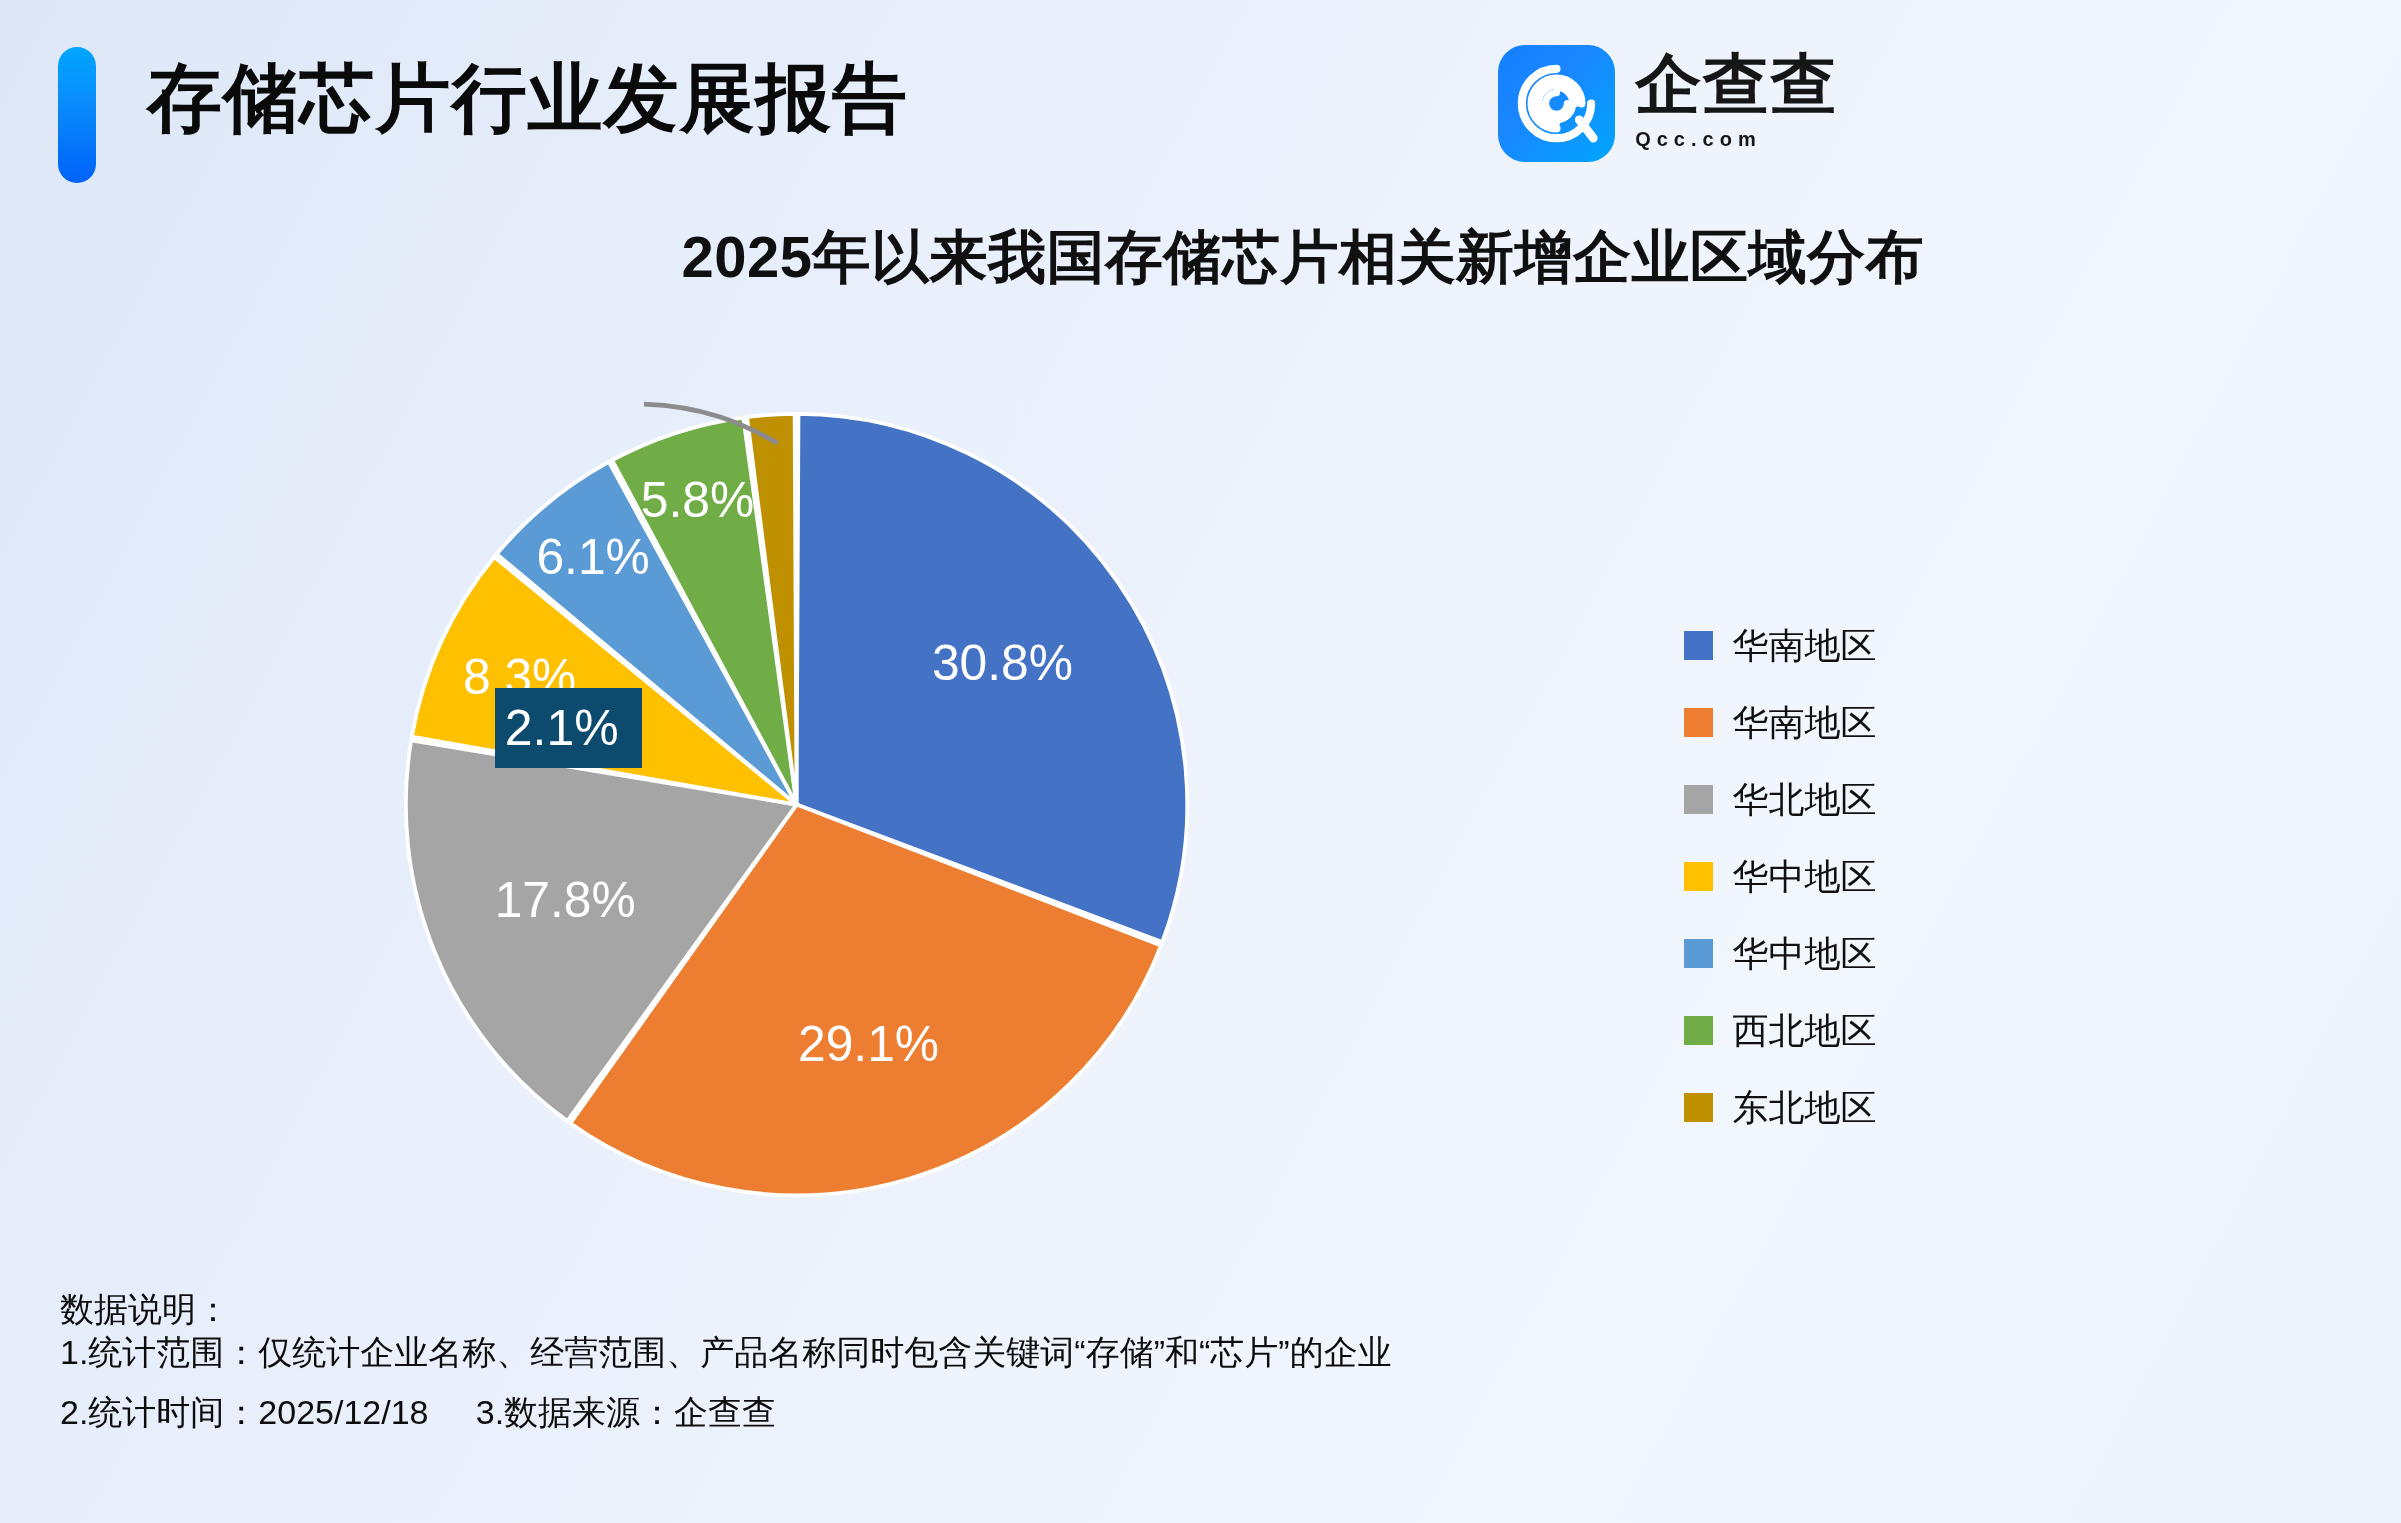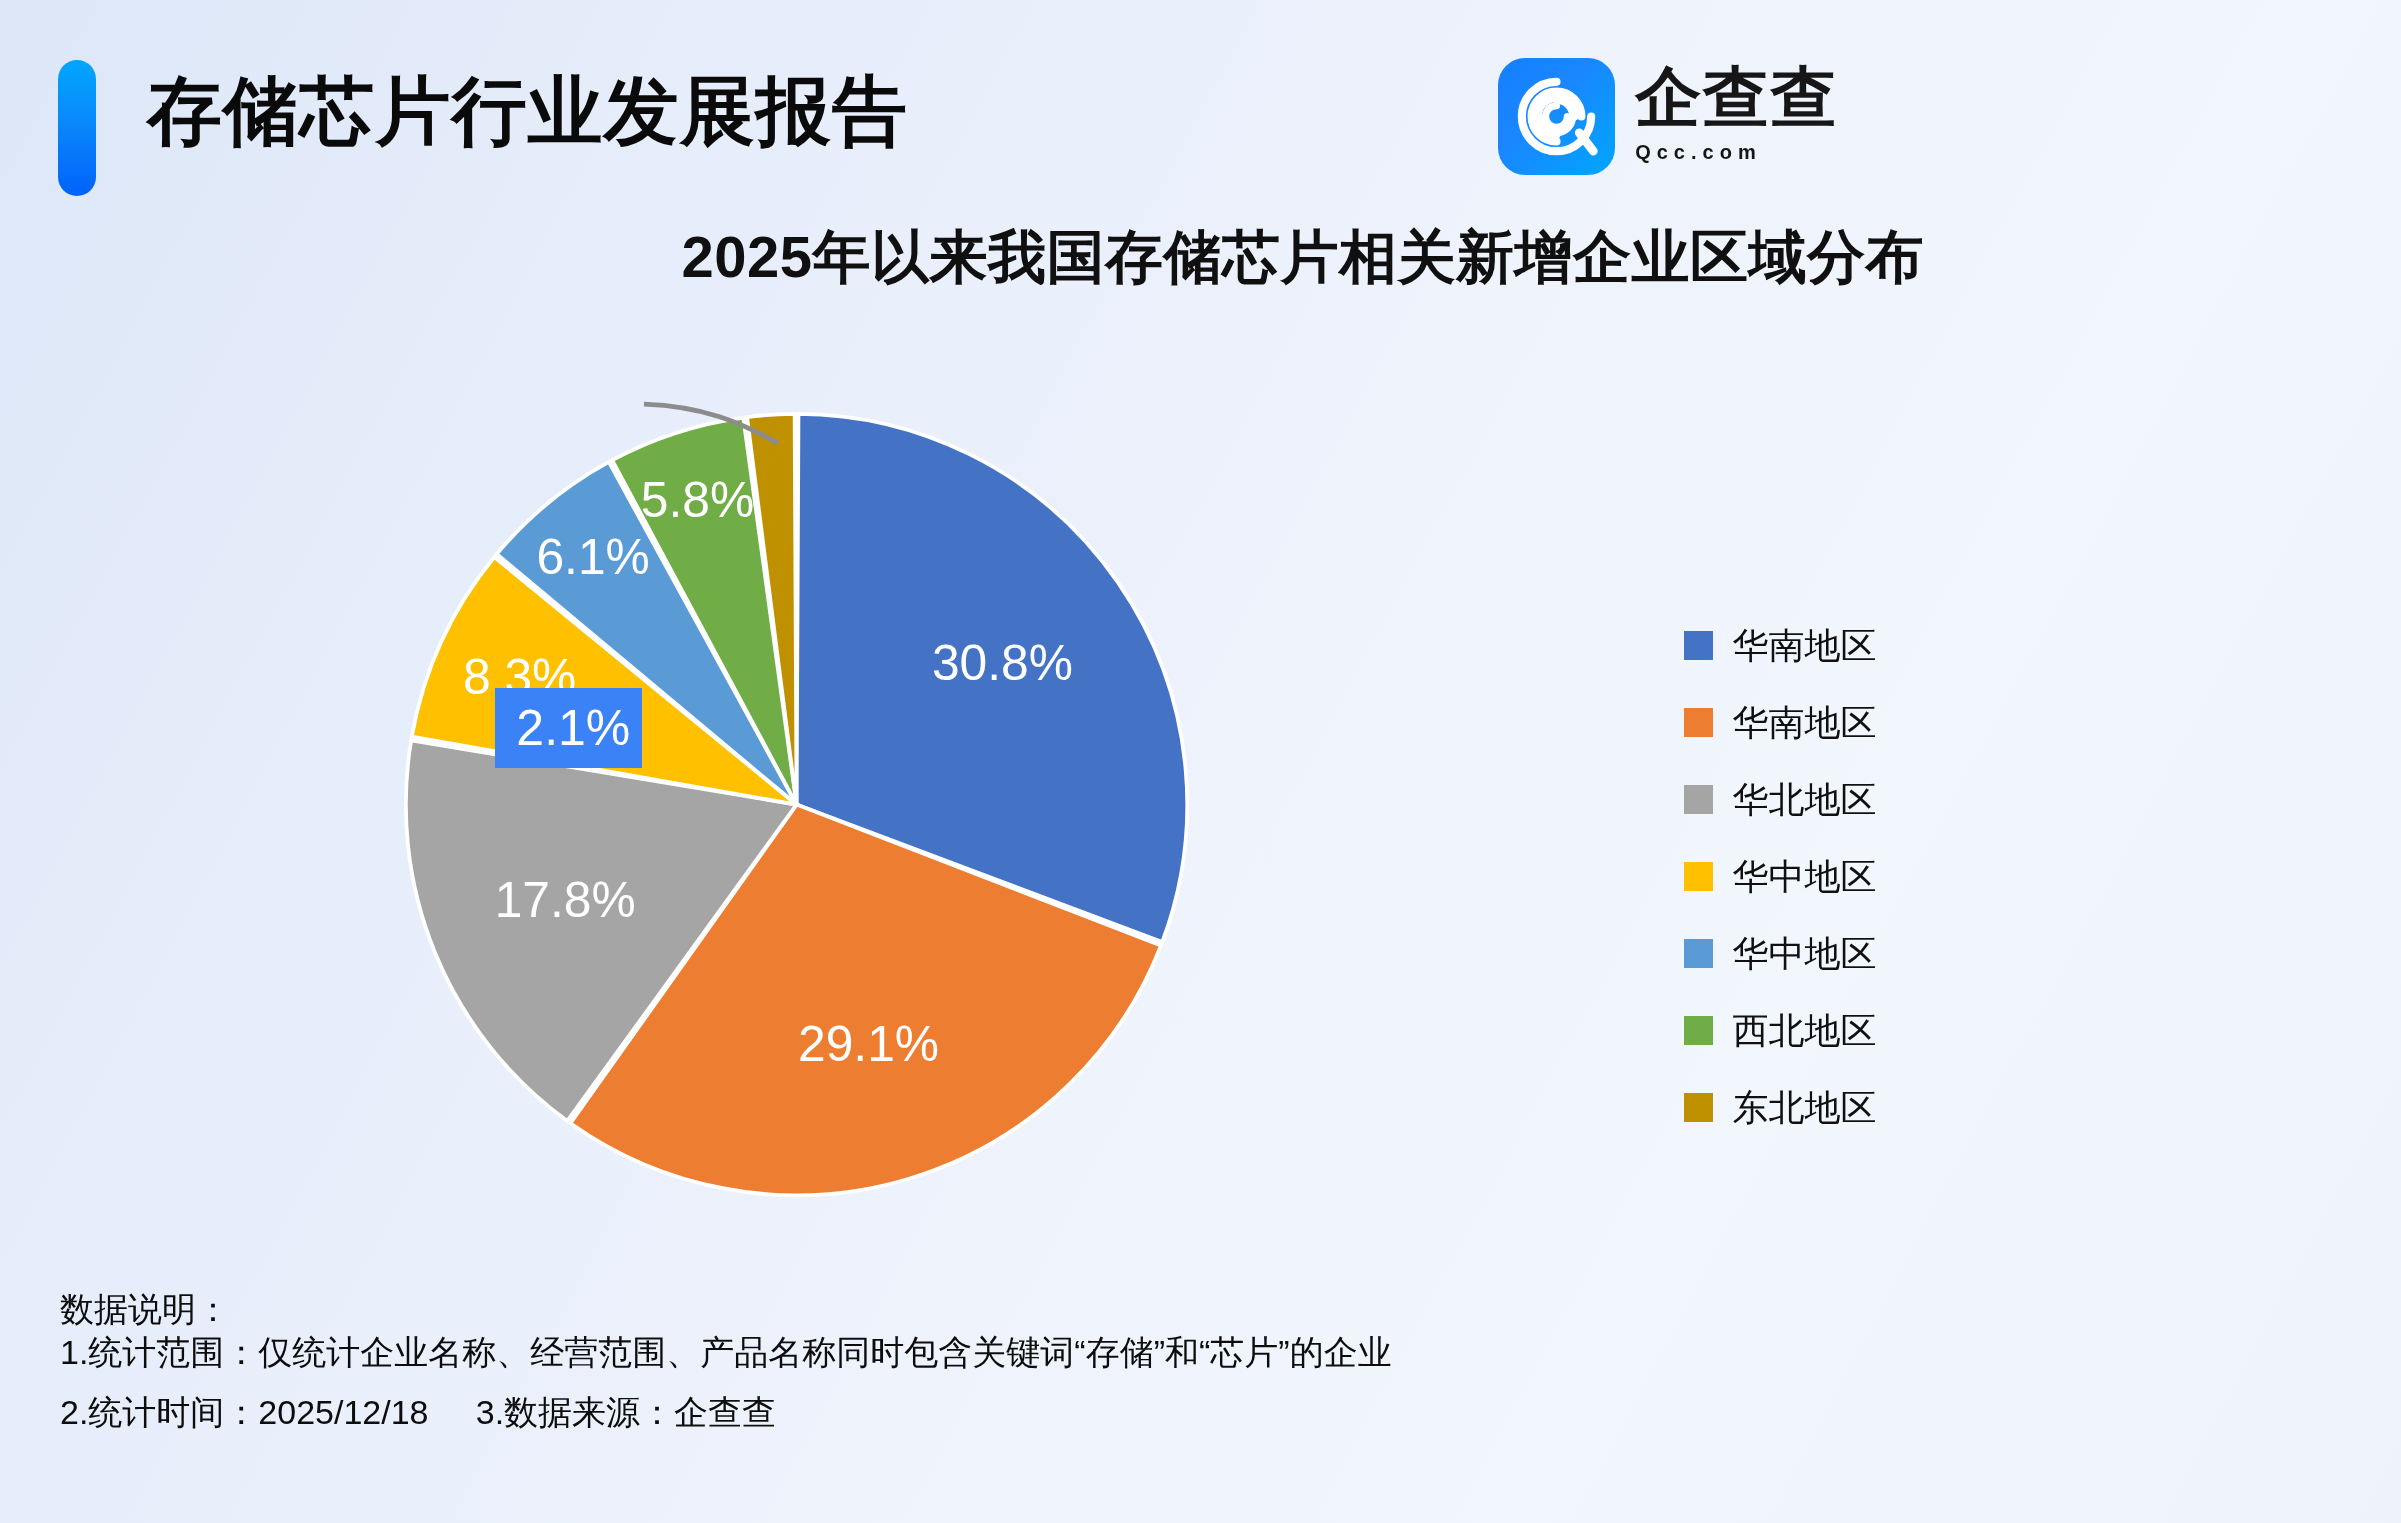--- a/index.html
+++ b/index.html
@@ -11,21 +11,21 @@
     height: 1523px;
     position: relative;
     overflow: hidden;
     font-family: "Liberation Sans", "DejaVu Sans", sans-serif;
     background: linear-gradient(118deg, #dde7f7 0%, #e7eefb 26%, #eef3fc 52%, #f2f6fd 72%, #eef3fb 100%);
   }
 
   
   #header-bar {
     position: absolute;
-    left: 0; top: 17px;
+    left: 0; top: 4px;
     width: 1908px; height: 195px;
   }
   #title-accent {
     position: absolute;
     left: 58px; top: 43px;
     width: 38px; height: 136px;
     border-radius: 19.5px;
     background: linear-gradient(180deg, #00a6ff 0%, #0a8bfb 42%, #0062fa 100%);
   }
   #page-title {
@@ -107,24 +107,24 @@
     font-size: 92px;
     text-anchor: middle;
     dominant-baseline: central;
   }
 
   
   #callout-2-1 {
     position: absolute;
     left: 495px; top: 363px;
     width: 147px; height: 80px;
-    background: #3b82f6;
+    background: #0c4a6e;
     display: flex;
     align-items: center;
-    justify-content: center;
+    justify-content: flex-start;
     padding-left: 9.7px;
     box-sizing: border-box;
   }
   #callout-2-1 span {
     color: #ffffff;
     font-size: 50px;
     line-height: 54px;
     white-space: nowrap;
   }
 

